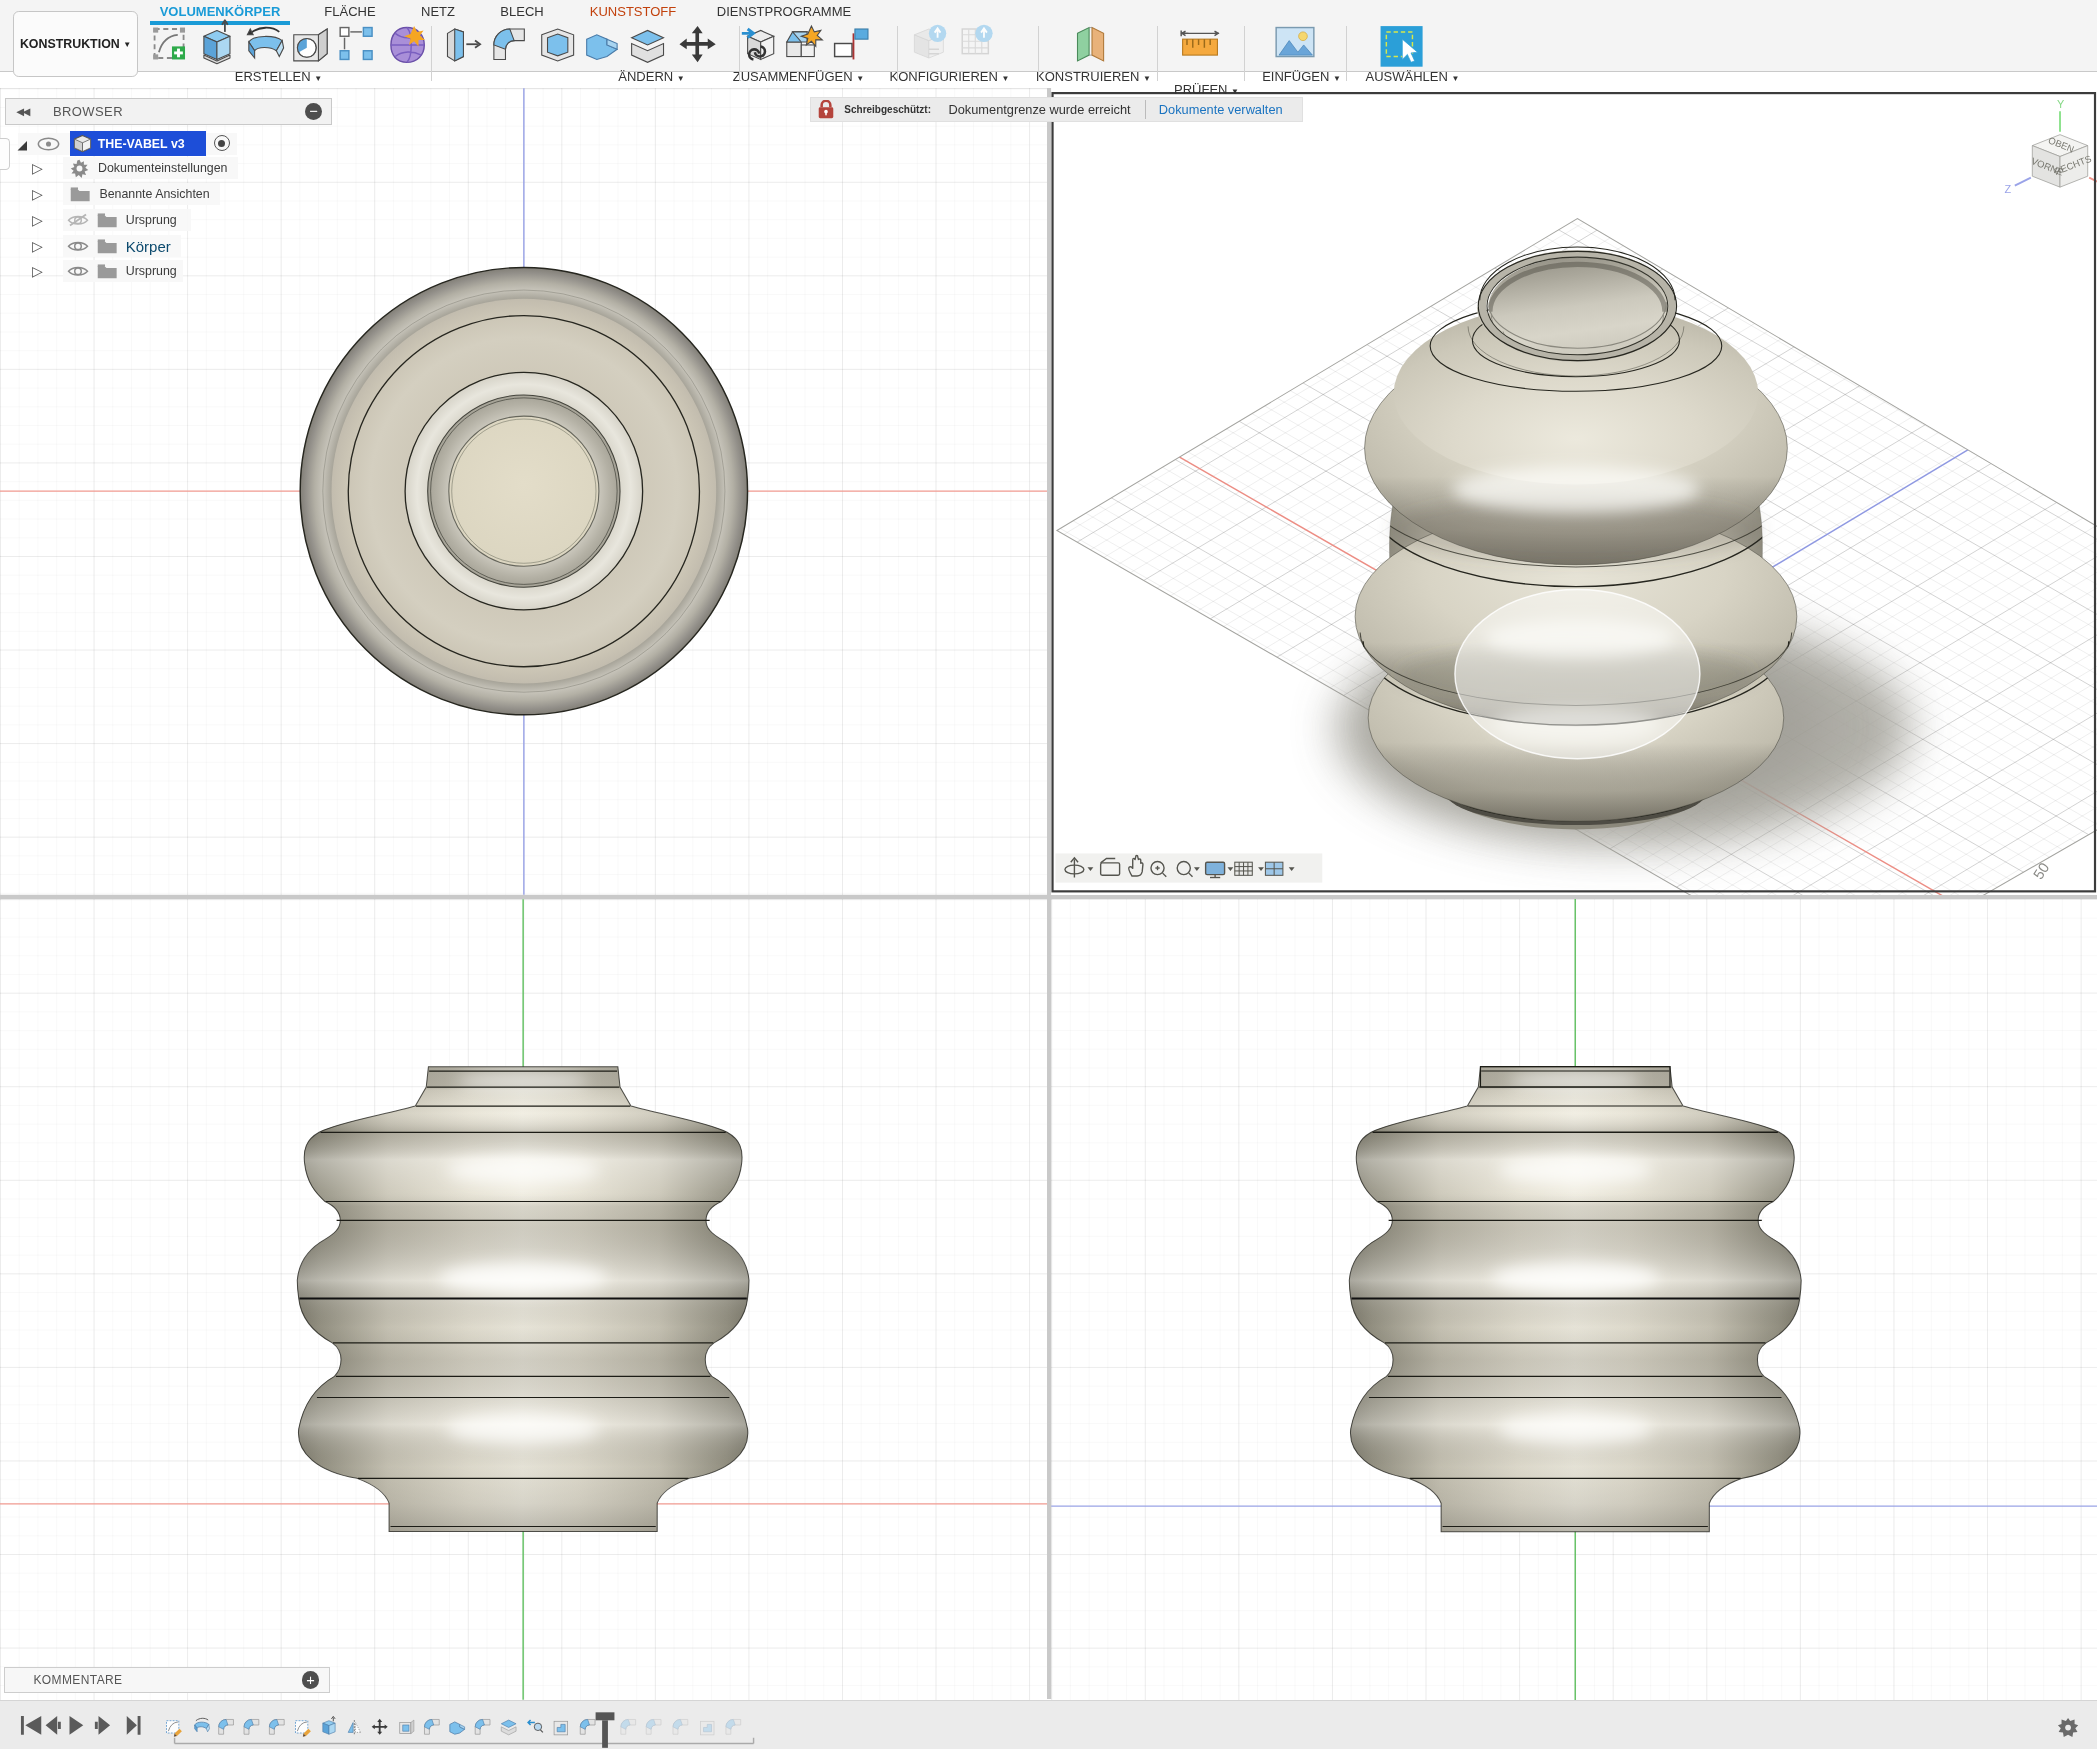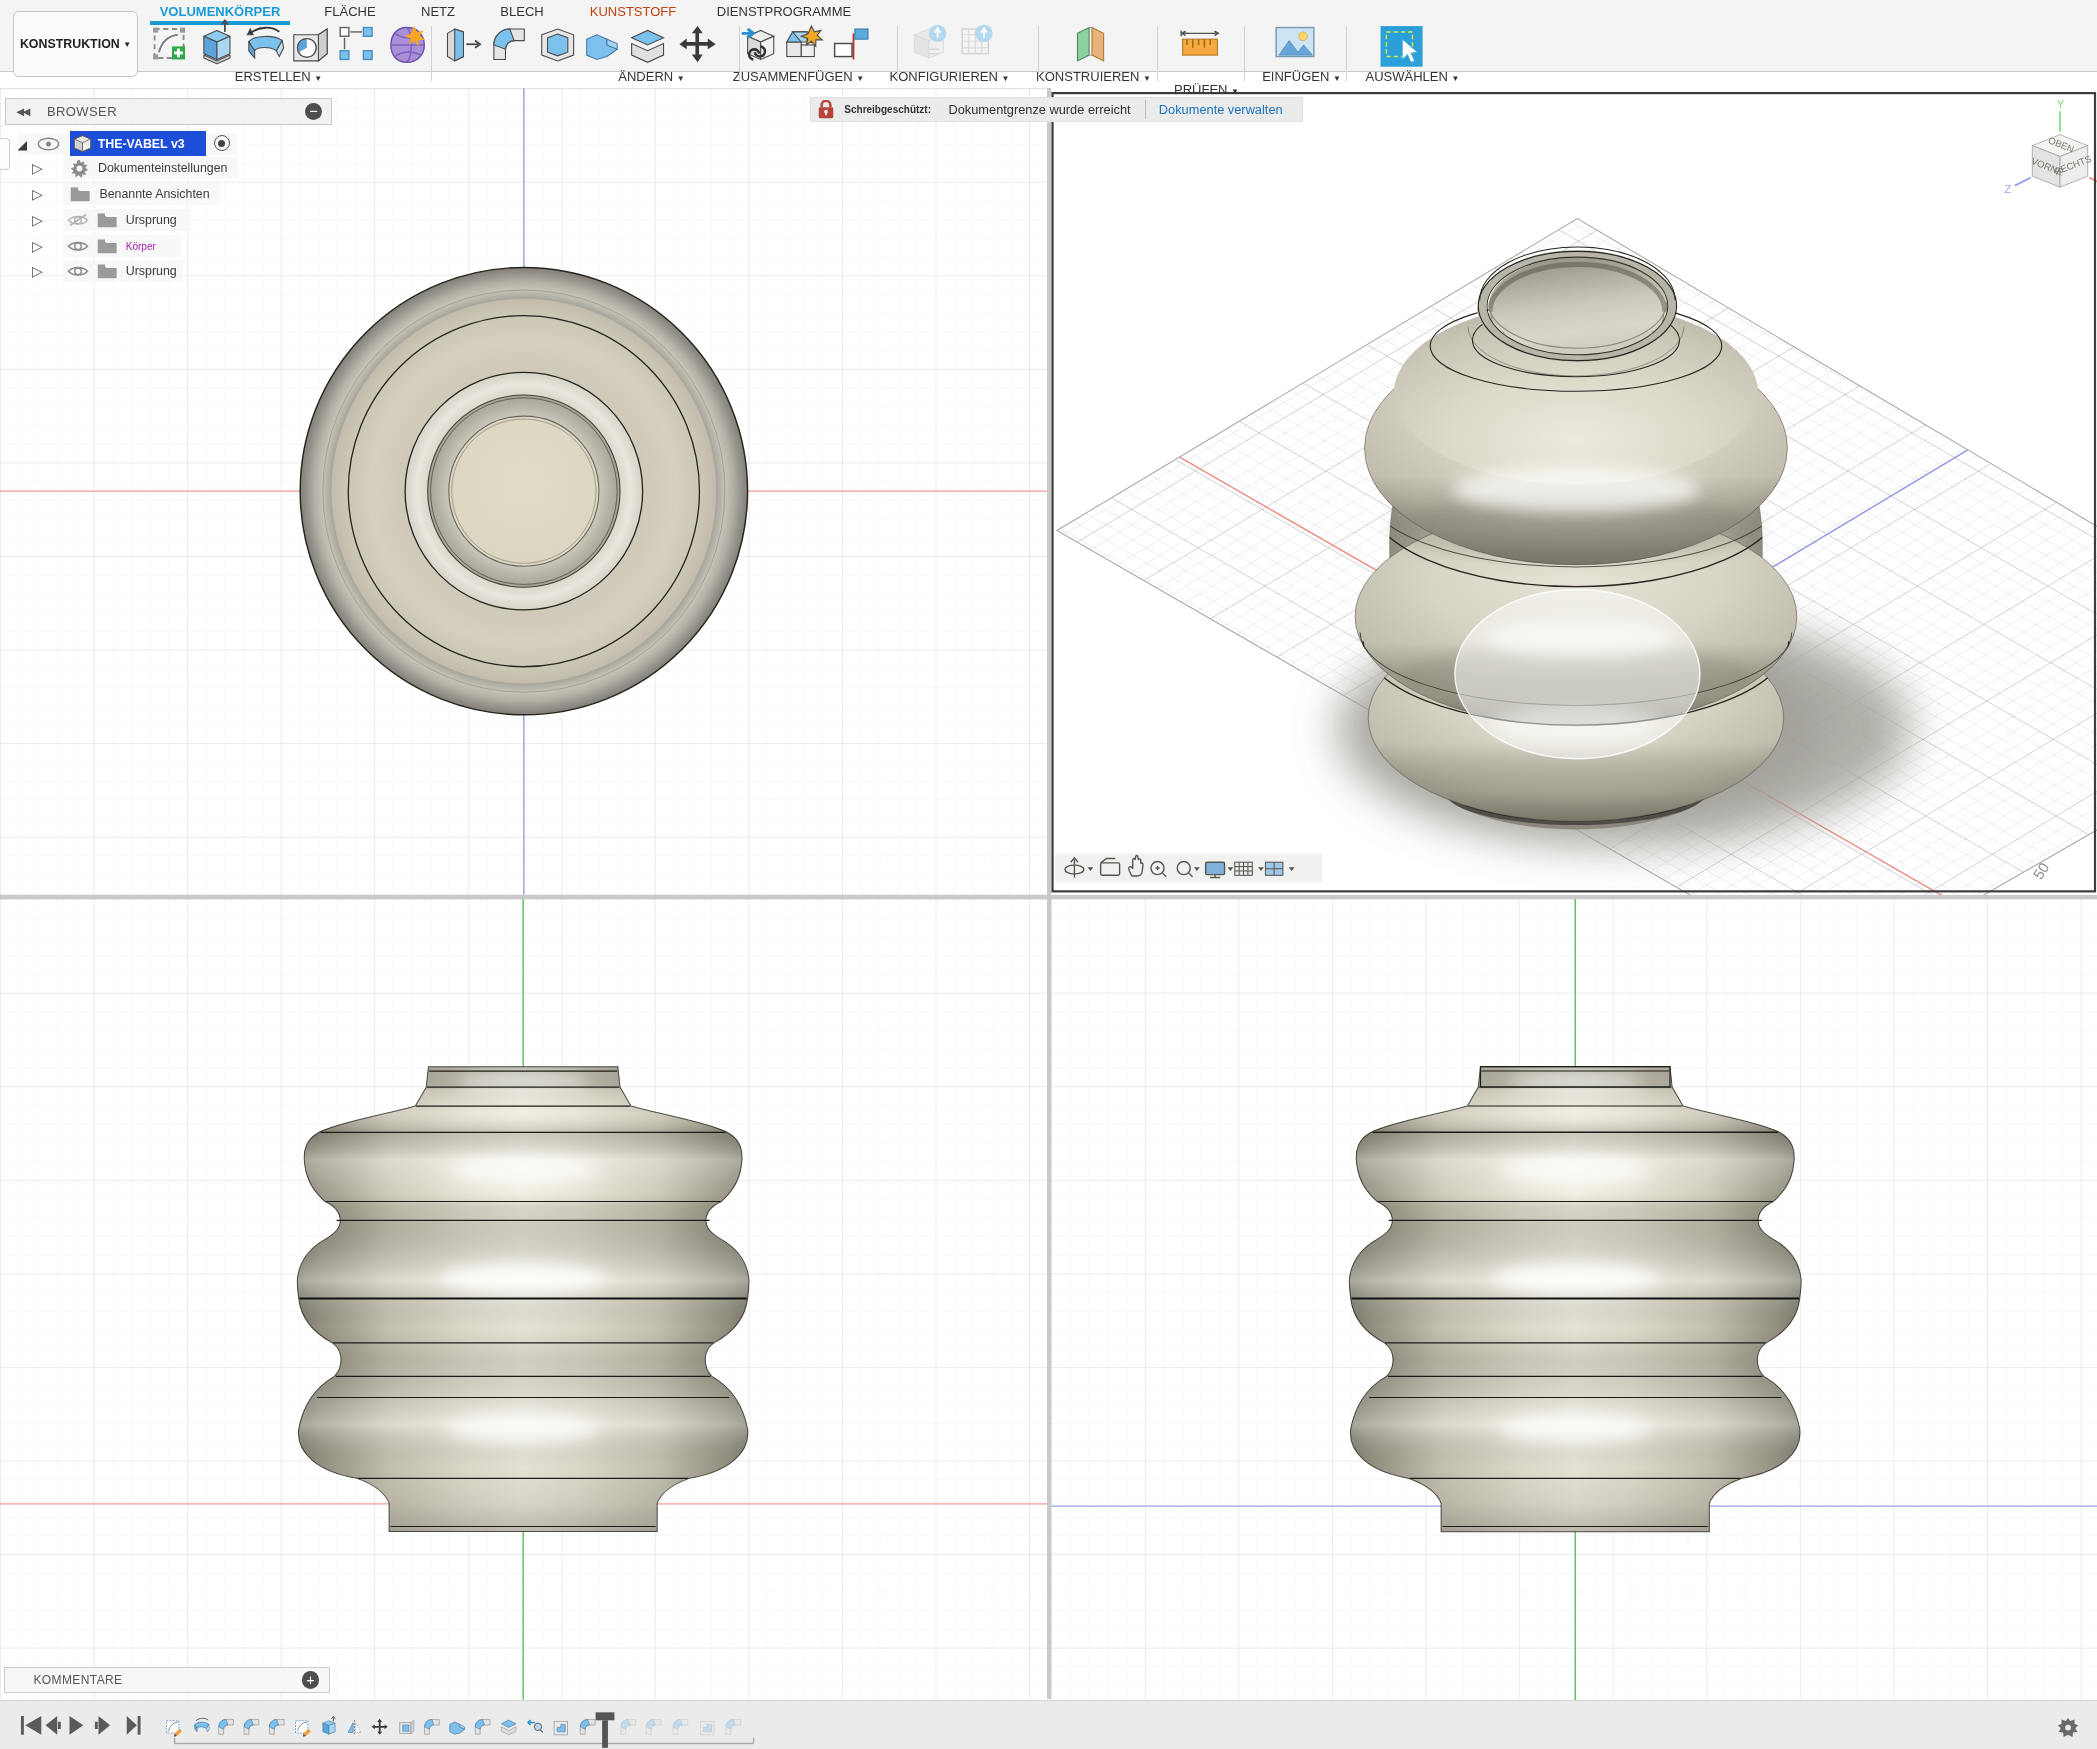--- a/index.html
+++ b/index.html
@@ -687,21 +687,21 @@
         <g transform="translate(1897,36)">
 <rect x="0" y="0" width="58" height="56" fill="#2b9fd8"></rect>
 <rect x="8" y="8" width="36" height="34" fill="none" stroke="#d8e84a" stroke-width="2" stroke-dasharray="6 4"></rect>
 <path d="M 30,18 L 30,46 L 37,39 L 42,50 L 47,48 L 42,37 L 51,36 Z" fill="#fff" stroke="#2b9fd8" stroke-width="1"></path>
 </g>
       </svg>
     </div>
 <div style="position:absolute;left:5.1px;top:98px;width:327px">
       <div style="height:27px;background:#f2f2f2;border:0.7px solid #c9c9c9;display:flex;align-items:center;font-size:13px;letter-spacing:0.4px;color:#555">
         <span style="margin-left:10.2px;font-size:10.2px;letter-spacing:-1.5px;color:#555">◀◀</span>
-        <span style="margin-left:18px">BROWSER</span>
+        <span style="margin-left:24px">BROWSER</span>
         <span style="margin-left:auto;margin-right:8.7px;width:17.5px;height:17.5px;border-radius:50%;background:#4e4e4e;color:#fff;display:flex;align-items:center;justify-content:center;font-size:14.6px;line-height:1">−</span>
       </div>
     </div>
     <div style="position:absolute;left:17.5px;top:133px;width:219px;height:22px;background:rgba(247,247,247,0.92);display:flex;align-items:center">
 <span style="color:#3a3a3a;font-size:12.4px">◢</span>
 <svg width="25" height="16" style="margin-left:8.7px" viewBox="0 0 34 22">
         <ellipse cx="17" cy="11" rx="14" ry="8" fill="none" stroke="#8a8a8a" stroke-width="2"></ellipse>
         <circle cx="17" cy="11" r="3.5" fill="#8a8a8a"></circle>
       </svg>
 </div>
@@ -770,21 +770,21 @@
           <path d="M 2,10 C 8,3 22,3 28,10 C 22,17 8,17 2,10 Z" fill="none" stroke="#8a8a8a" stroke-width="2"></path>
           <circle cx="15" cy="10" r="4.5" fill="none" stroke="#8a8a8a" stroke-width="2"></circle>
         </svg>
       </span>
       <span style="margin-left:7.3px;display:flex">
         <svg width="20.4" height="16" viewBox="0 0 28 22">
           <path d="M 1,4 L 10,4 L 13,7 L 27,7 L 27,21 L 1,21 Z" fill="#9a9a9a"></path>
           <rect x="1" y="2" width="10" height="3" fill="#9a9a9a"></rect>
         </svg>
       </span>
-      <span style="margin-left:8.7px;font-size:10px;color:#a21caf;white-space:nowrap">Körper</span>
+      <span style="margin-left:8.7px;font-size:15px;color:#0c4a6e;white-space:nowrap">Körper</span>
     </div>
     <div style="position:absolute;left:32px;top:260px;display:flex;align-items:center;height:22px">
       <span style="color:#555;font-size:14px">▷</span>
     </div>
     <div style="position:absolute;left:63px;top:260px;width:120px;height:22px;background:rgba(247,247,247,0.92);display:flex;align-items:center">
       <span style="margin-left:4.4px;display:flex">
         <svg width="22" height="14.6" viewBox="0 0 30 20">
           <path d="M 2,10 C 8,3 22,3 28,10 C 22,17 8,17 2,10 Z" fill="none" stroke="#8a8a8a" stroke-width="2"></path>
           <circle cx="15" cy="10" r="4.5" fill="none" stroke="#8a8a8a" stroke-width="2"></circle>
         </svg>

